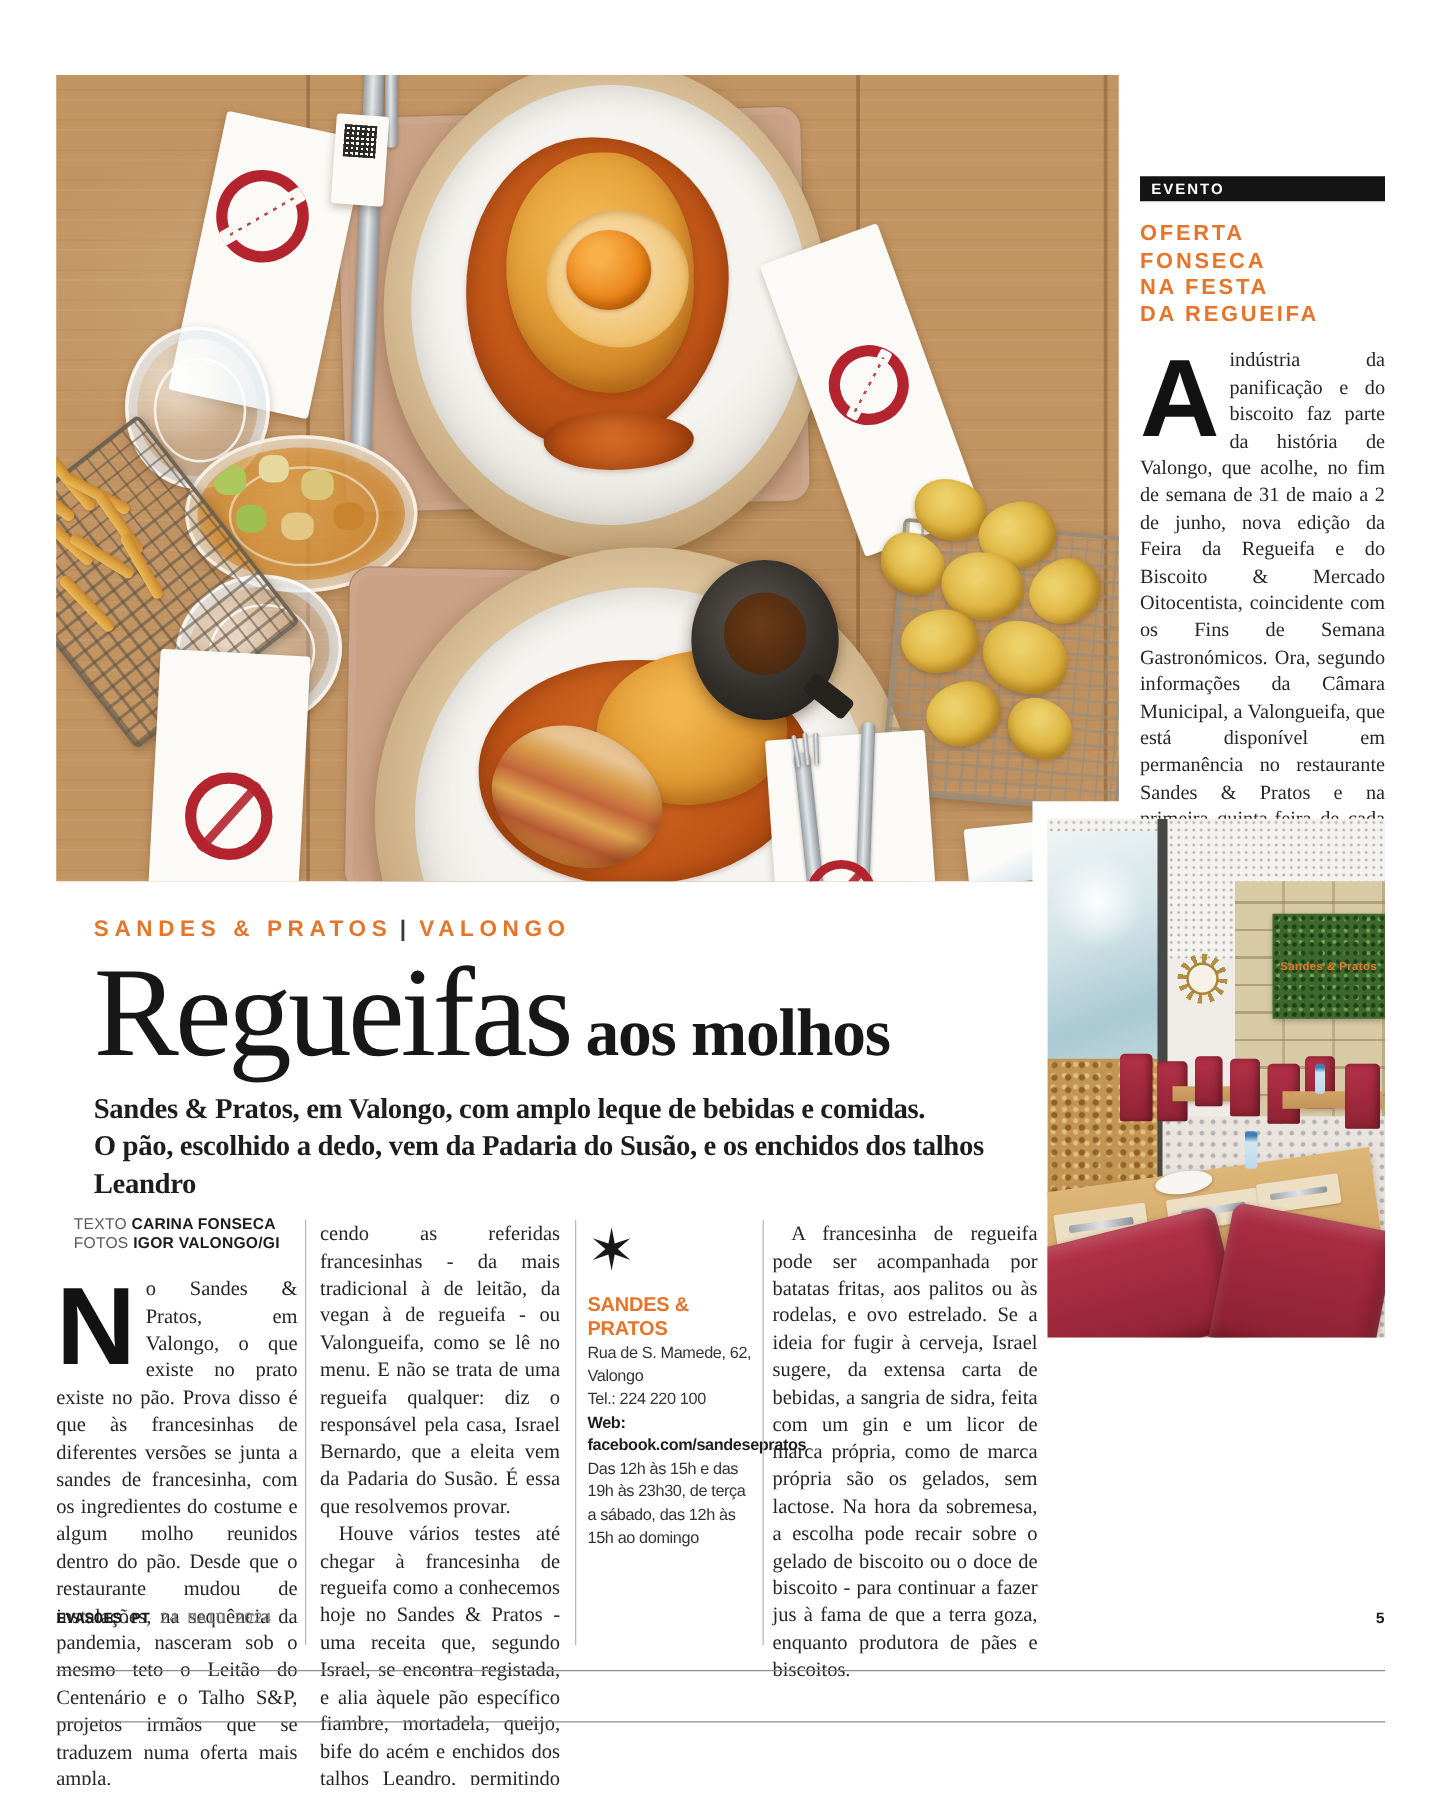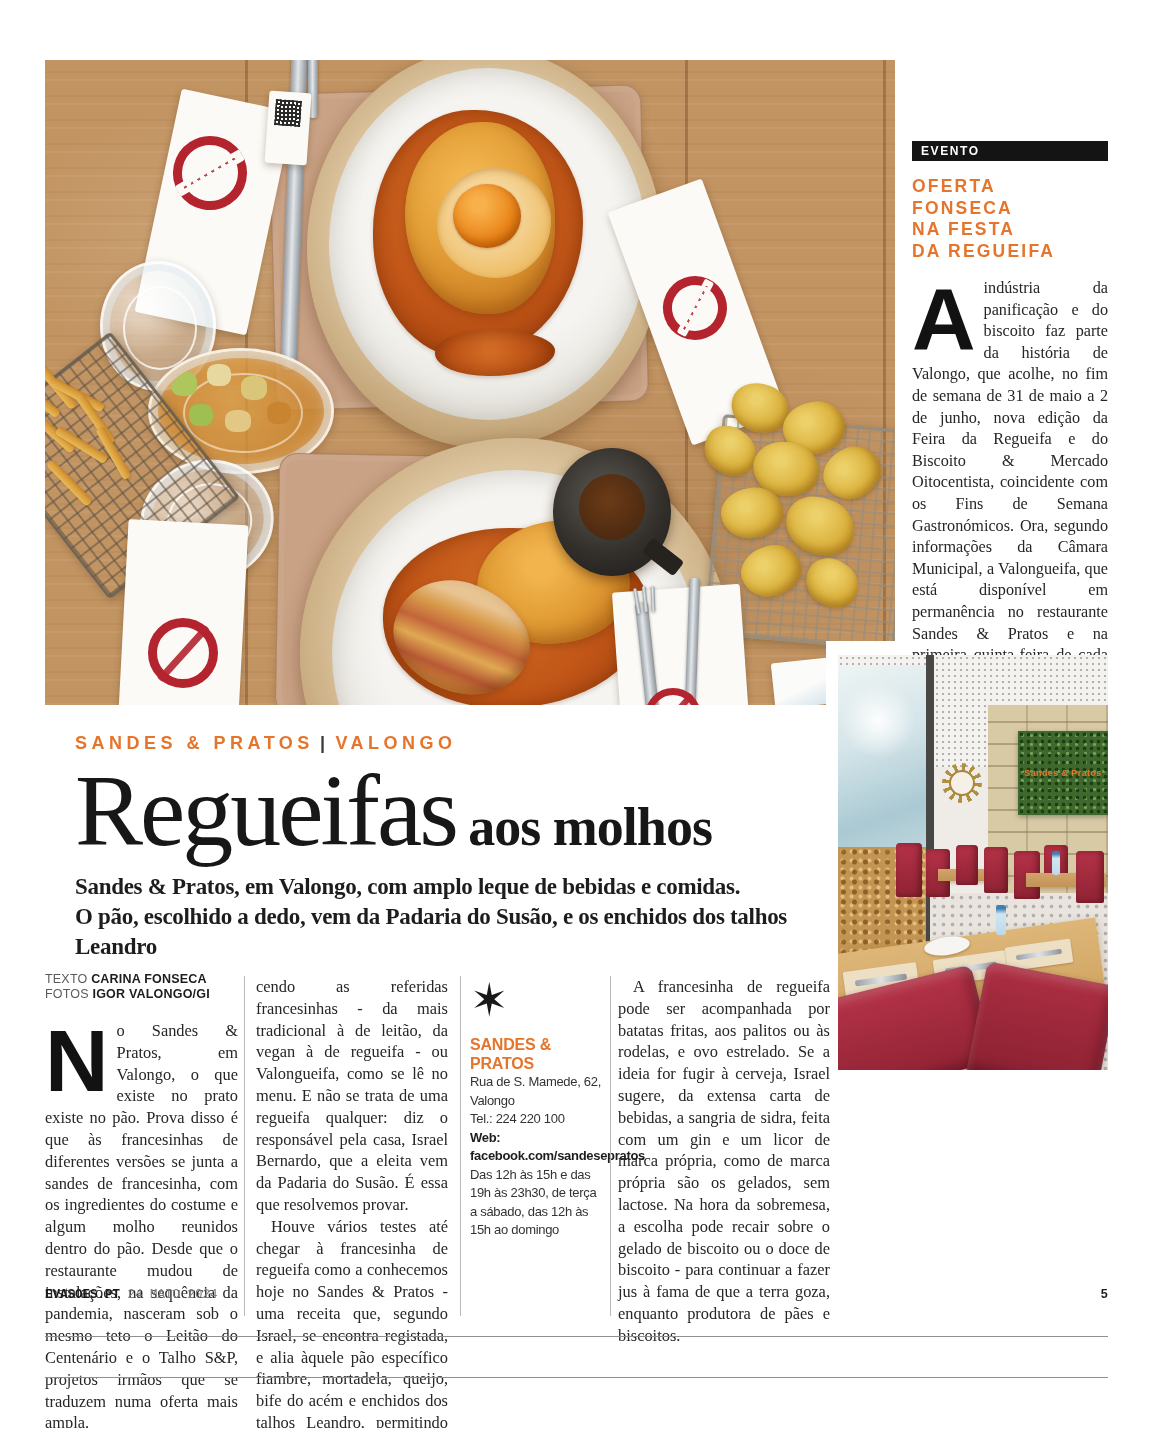--- a/index.html
+++ b/index.html
@@ -86,21 +86,21 @@
   .kicker{font-family:"Liberation Sans",sans-serif;font-weight:bold;font-size:18px;
     letter-spacing:4.5px;color:#e4752b;}
   .kicker-sep{color:#3a3a3a;padding:0 6px;}
   .headline{margin-top:6px;color:#171717;white-space:nowrap;}
   .title-main{font-size:102px;letter-spacing:-3px;line-height:1;}
   .title-suffix{font-size:54px;font-weight:bold;letter-spacing:-1px;}
   .standfirst{margin-top:10px;font-weight:bold;font-size:23px;line-height:30px;
     letter-spacing:-0.3px;color:#1d1d1d;}
 
   
-  .byline{left:45px;top:972px;width:200px;font-family:"Liberation Sans",sans-serif;
+  .byline{left:59px;top:972px;width:200px;font-family:"Liberation Sans",sans-serif;
     font-size:12.5px;line-height:15px;color:#5a5a5a;letter-spacing:0.2px;}
   .byline b{color:#1c1c1c;}
   .bodycol{font-size:16.4px;line-height:21.8px;text-align:justify;color:#262626;}
   .bodycol p{margin:0;}
   .bodycol p.indent{text-indent:15px;}
   .colrule{width:1px;background:#b9b9b9;top:976px;height:340px;}
   .infobox{left:470px;top:976px;width:133px;font-family:"Liberation Sans",sans-serif;
     font-size:13px;line-height:18.5px;color:#333;letter-spacing:-0.3px;}
   .info-icon{font-family:"DejaVu Sans",sans-serif;font-size:46px;line-height:48px;color:#181818;}
   .info-title{margin-top:12px;font-weight:bold;font-size:16px;letter-spacing:-0.2px;color:#e4752b;}

